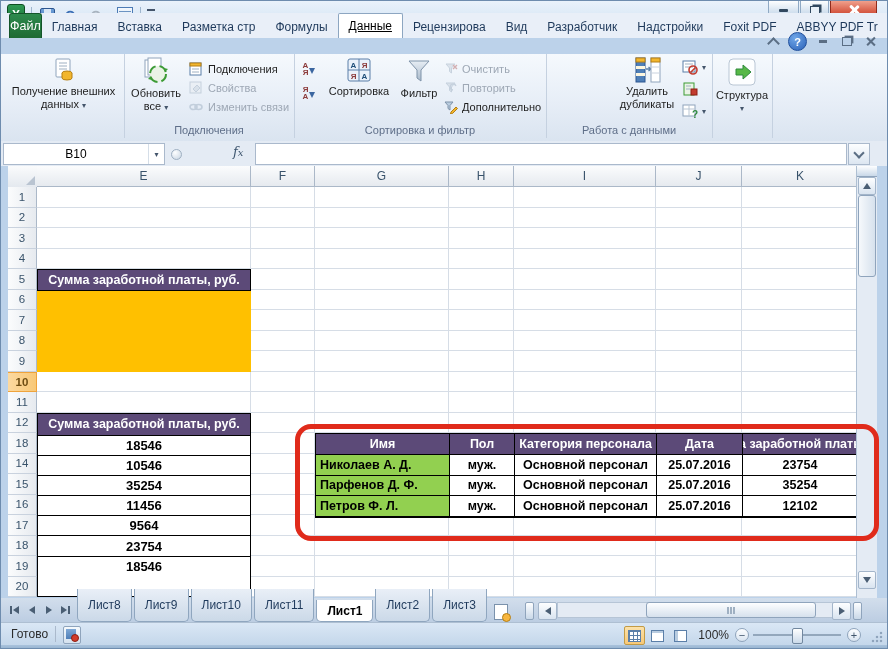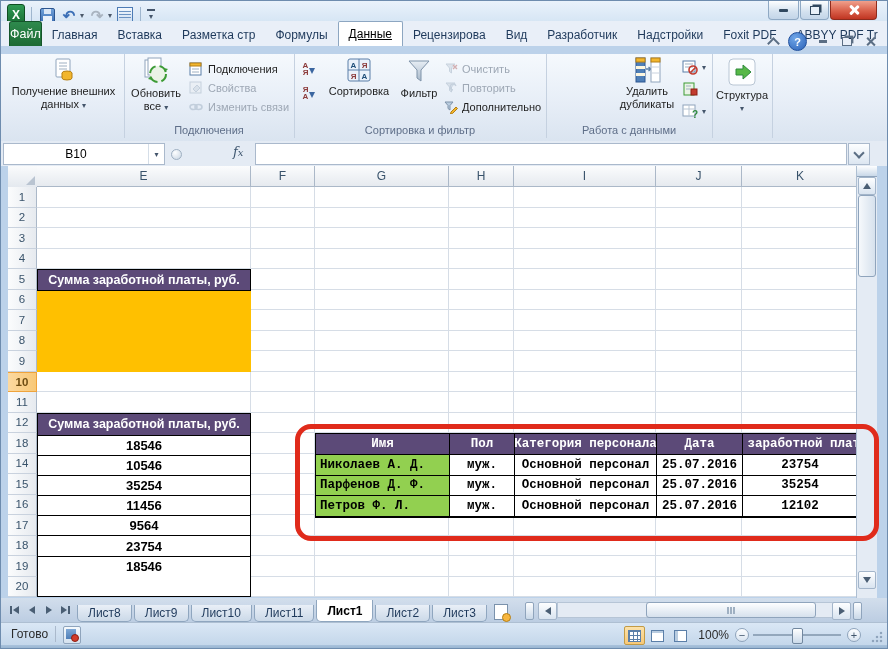--- a/index.html
+++ b/index.html
@@ -26,21 +26,21 @@
   .title{position:absolute;left:0;right:0;text-align:center;font-size:12.5px;color:#1A1A1A;pointer-events:none;}
   .winbtns{position:absolute;right:10px;top:0;display:flex;}
   .wbtn{height:18px;border:1px solid #8FA9C4;border-top:none;border-radius:0 0 4px 4px;background:linear-gradient(#FDFEFF,#D3E1EF 60%,#C3D5E8);display:flex;align-items:center;justify-content:center;margin-left:1px;}
   .wbtn.min{width:29px;} .wbtn.res{width:27px;} .wbtn.cls{width:45px;background:linear-gradient(#F0A08C,#D9604A 55%,#C03522);border-color:#8E2B1C;}
   .glyph-min{width:9px;height:3px;background:#31485F;border-radius:1px;}
   .glyph-res{width:8px;height:7px;border:1.5px solid #31485F;background:#E8F0F8;box-shadow:2px -2px 0 -0.5px #31485F;}
   .glyph-x{position:relative;width:10px;height:10px;}
   .glyph-x:before,.glyph-x:after{content:"";position:absolute;left:4px;top:-1px;width:2.6px;height:12px;background:#FFF;border-radius:1px;}
   .glyph-x:before{transform:rotate(45deg);} .glyph-x:after{transform:rotate(-45deg);}
   
-  .tabrow{top:20px;height:25px;background:#E9EFF8;display:flex;align-items:flex-end;justify-content:space-between;}
+  .tabrow{top:12px;height:25px;background:#E9EFF8;display:flex;align-items:flex-end;justify-content:space-between;}
   .file-tab{margin-left:8px;width:52px;height:24px;background:linear-gradient(#2E8A4D,#1D6A34);border:1px solid #14552A;border-bottom:none;border-radius:3px 3px 0 0;color:#fff;font-size:12.5px;display:flex;align-items:center;justify-content:center;}
   .rtabs{display:flex;align-items:flex-end;height:100%;}
   .rtab{padding:0 10px;height:22px;display:flex;align-items:center;font-size:12px;color:#1E395B;white-space:nowrap;}
   .rtab.active{background:#FFFFFF;border:1px solid #8DA6C1;border-bottom:none;border-radius:2px 2px 0 0;height:24px;color:#000;text-decoration:underline;}
   .tabrow-right{position:absolute;right:8px;top:31px;display:flex;align-items:center;gap:8px;}
   .caret-up{width:14px;height:14px;color:#4F6population;color:#4F6populate;}
   .caret-up:before{content:"";display:block;margin:4px auto 0;width:7px;height:7px;border-left:2px solid #5B6E84;border-top:2px solid #5B6E84;transform:rotate(45deg);}
   .help-circ{width:17px;height:17px;border-radius:50%;background:radial-gradient(circle at 35% 30%,#6FA6E8,#2B62B8);border:1px solid #1E4E9C;color:#fff;font-size:11px;font-weight:bold;display:flex;align-items:center;justify-content:center;}
   .docbtn{width:16px;height:14px;display:flex;align-items:center;justify-content:center;}
   .g2-min{width:8px;height:2.4px;background:#5B6E84;}
@@ -81,40 +81,40 @@
   .rhdr{height:20.5px;background:linear-gradient(90deg,#FBFCFD,#E6EAEF);border-right:1px solid #ABB8C8;border-bottom:1px solid #C9D2DE;box-sizing:border-box;display:flex;align-items:center;justify-content:center;font-size:11.5px;color:#39536B;}
   .rhdr.hl{background:linear-gradient(90deg,#FCD9A0,#F8C877);border:1px solid #EFA33B;border-left:none;color:#6E4D13;font-weight:bold;}
   .cells{position:absolute;left:36px;top:21px;width:822px;height:410px;background:#fff;display:grid;}
   .cell{border-right:1px solid #D6DDE6;border-bottom:1px solid #D6DDE6;box-sizing:border-box;}
   .ov{position:absolute;box-sizing:border-box;}
   .purp{background:#5C4A78;color:#fff;font-weight:bold;font-size:12.5px;display:flex;align-items:center;justify-content:center;border:1.5px solid #000;}
   .orangeblk{background:#FFC000;}
   .etable{position:absolute;left:36px;top:246.5px;width:214px;height:184.5px;border:1.5px solid #000;box-sizing:border-box;display:grid;grid-template-rows:21px repeat(8,1fr);background:#fff;}
   .etable .hd{background:#5C4A78;color:#fff;font-weight:bold;font-size:12.5px;display:flex;align-items:center;justify-content:center;}
   .etable .val{border-top:1px solid #000;display:flex;align-items:center;justify-content:center;font-size:13px;font-weight:bold;color:#000;}
-  .maintable{position:absolute;left:314px;top:267px;width:544px;height:85px;border:1.5px solid #000;box-sizing:border-box;display:grid;grid-template-columns:134px 65px 142px 86px 1fr;grid-template-rows:21px 1fr 1fr 1fr;background:#fff;overflow:hidden;font-family:Liberation Mono, monospace;}
+  .maintable{position:absolute;left:314px;top:267px;width:544px;height:85px;border:1.5px solid #000;box-sizing:border-box;display:grid;grid-template-columns:134px 65px 142px 86px 1fr;grid-template-rows:21px 1fr 1fr 1fr;background:#fff;overflow:hidden;}
   .mt{border-right:1px solid #000;border-bottom:1px solid #000;display:flex;align-items:center;justify-content:center;font-size:12.5px;font-weight:bold;box-sizing:border-box;white-space:nowrap;overflow:hidden;}
   .mt.h{background:#5C4A78;color:#fff;}
   .mt.name{background:#92D050;justify-content:flex-start;padding-left:4px;}
   .redbox{position:absolute;left:294px;top:258px;width:574px;height:107px;border:5px solid #E02B1B;border-radius:16px;pointer-events:none;z-index:9;}
   .vscroll{position:absolute;right:10px;top:0;width:20px;height:432px;background:#E4EBF4;border-left:1px solid #AEBFD2;}
   .vs-split{position:absolute;top:0;left:0;right:0;height:10px;background:linear-gradient(#FDFEFF,#C9D8E8);border-bottom:1px solid #8FA4BC;}
   .vs-btn{position:absolute;left:1px;right:1px;height:16px;background:linear-gradient(#FDFEFF,#D9E4F0);border:1px solid #A3B5CA;border-radius:2px;display:flex;align-items:center;justify-content:center;}
   .vs-thumb{position:absolute;left:1px;right:1px;top:29px;height:80px;background:linear-gradient(90deg,#F6F9FC,#D6E1ED);border:1px solid #8FA4BC;border-radius:3px;}
   .tri-up{width:0;height:0;border-left:4px solid transparent;border-right:4px solid transparent;border-bottom:6px solid #4A5E74;}
   .tri-dn{width:0;height:0;border-left:4px solid transparent;border-right:4px solid transparent;border-top:6px solid #4A5E74;}
   .tri-l{width:0;height:0;border-top:4px solid transparent;border-bottom:4px solid transparent;border-right:6px solid #4A5E74;}
   .tri-r{width:0;height:0;border-top:4px solid transparent;border-bottom:4px solid transparent;border-left:6px solid #4A5E74;}
   
   .sheetbar{top:597px;height:24px;background:linear-gradient(#D2DEEC,#BCCDE2);border-bottom:1px solid #A3B7CD;}
   .nav{position:absolute;left:6px;top:4px;display:flex;gap:2px;}
   .navbtn{width:15px;height:16px;display:flex;align-items:center;justify-content:center;gap:1px;}
   .navbar{width:2px;height:8px;background:#4A5E74;}
   .stabs{position:absolute;left:76px;top:2px;display:flex;align-items:flex-end;height:22px;}
-  .stab{height:17px;padding:0 10px;display:flex;align-items:center;justify-content:center;font-size:12px;color:#1E395B;background:linear-gradient(#E9EFF7,#CBD9E8);border:1px solid #8FA6BF;border-top:none;border-radius:0 0 5px 5px;margin-right:2px;box-sizing:border-box;}
+  .stab{height:33px;padding:0 10px;display:flex;align-items:center;justify-content:center;font-size:12px;color:#1E395B;background:linear-gradient(#E9EFF7,#CBD9E8);border:1px solid #8FA6BF;border-top:none;border-radius:0 0 5px 5px;margin-right:2px;box-sizing:border-box;}
   .stab.active{background:#FFFFFF;color:#000;font-weight:bold;height:22px;z-index:2;}
   .ins-sheet{width:24px;height:20px;display:flex;align-items:center;justify-content:center;}
   .ins-ic{width:12px;height:14px;background:#fff;border:1px solid #7A92AC;position:relative;}
   .ins-ic:before{content:"";position:absolute;right:-4px;bottom:-3px;width:7px;height:7px;background:#F7B63F;border-radius:50%;border:1px solid #B57F14;}
   .split-h{width:7px;height:16px;background:linear-gradient(#FDFEFF,#C9D8E8);border:1px solid #8FA4BC;border-radius:2px;position:absolute;top:4px;}
   .hs-btn{position:absolute;top:4px;width:17px;height:16px;background:linear-gradient(#FDFEFF,#D9E4F0);border:1px solid #A3B5CA;border-radius:2px;display:flex;align-items:center;justify-content:center;}
   .hs-track{position:absolute;top:4px;left:556px;width:292px;height:16px;background:#E4EBF4;border:1px solid #B6C5D6;box-sizing:border-box;}
   .hs-thumb{position:absolute;top:4px;left:645px;width:170px;height:16px;background:linear-gradient(#FDFEFF,#D6E1ED);border:1px solid #8FA4BC;border-radius:3px;box-sizing:border-box;display:flex;align-items:center;justify-content:center;gap:1.5px;}
   .hs-thumb i{display:block;width:1.5px;height:7px;background:#9FB0C2;}
   

